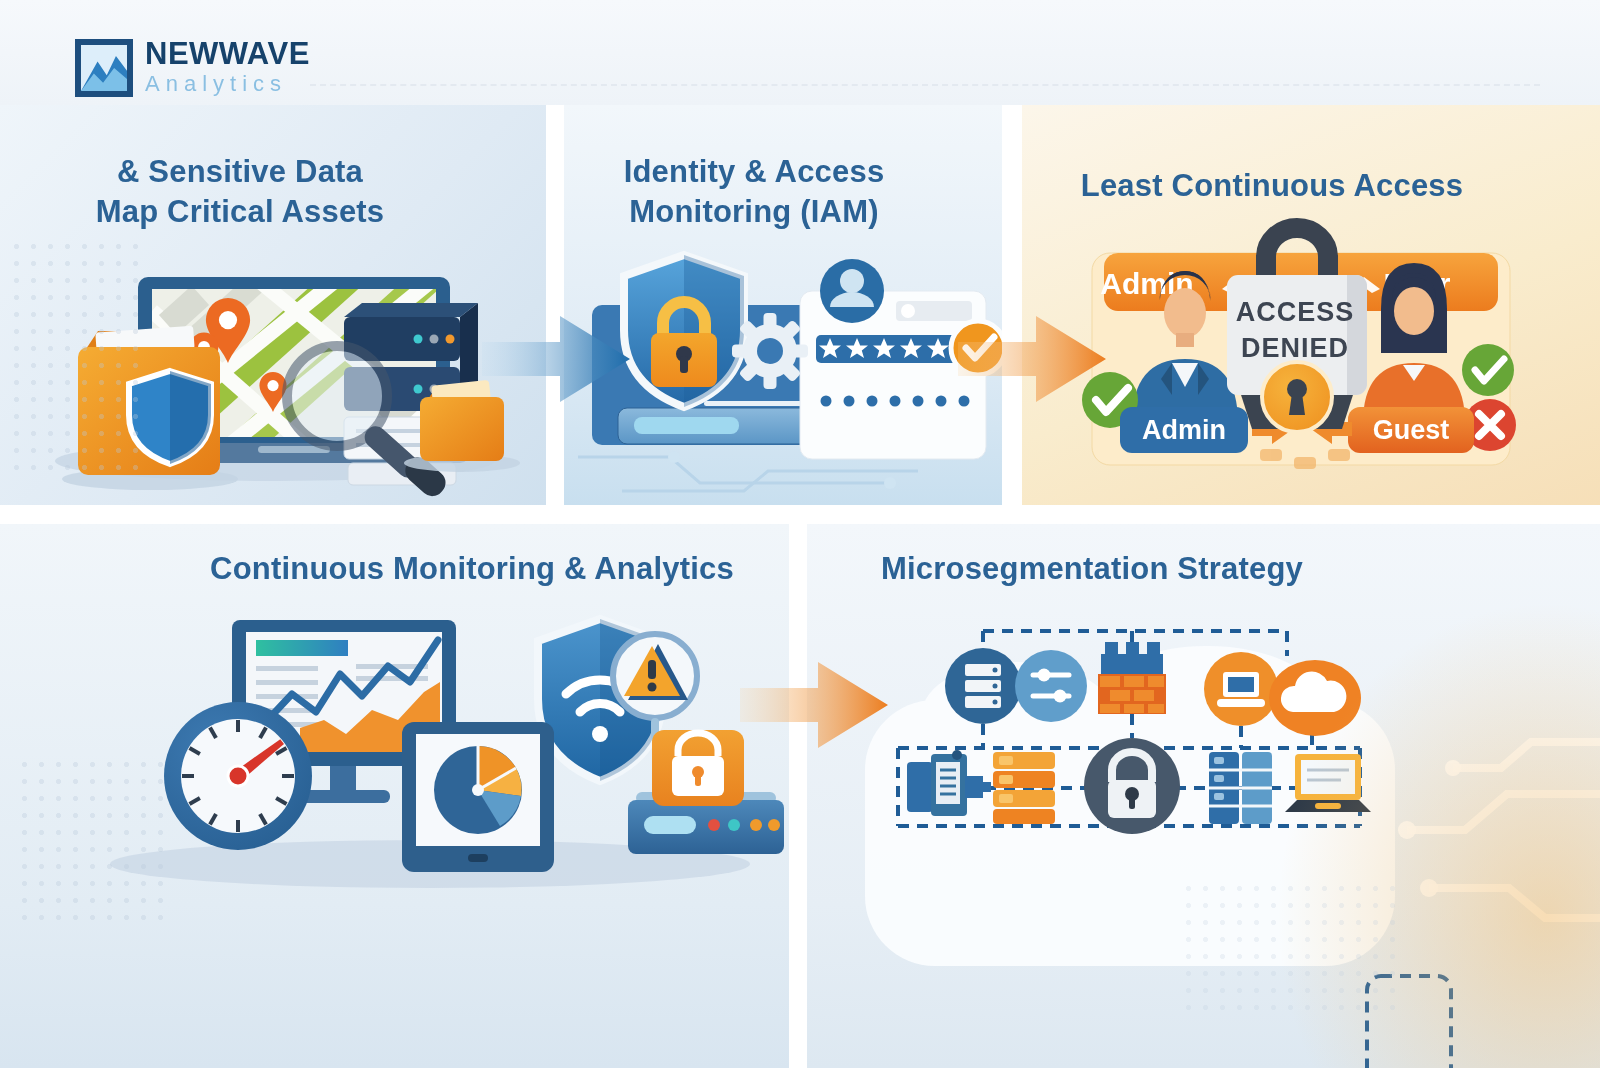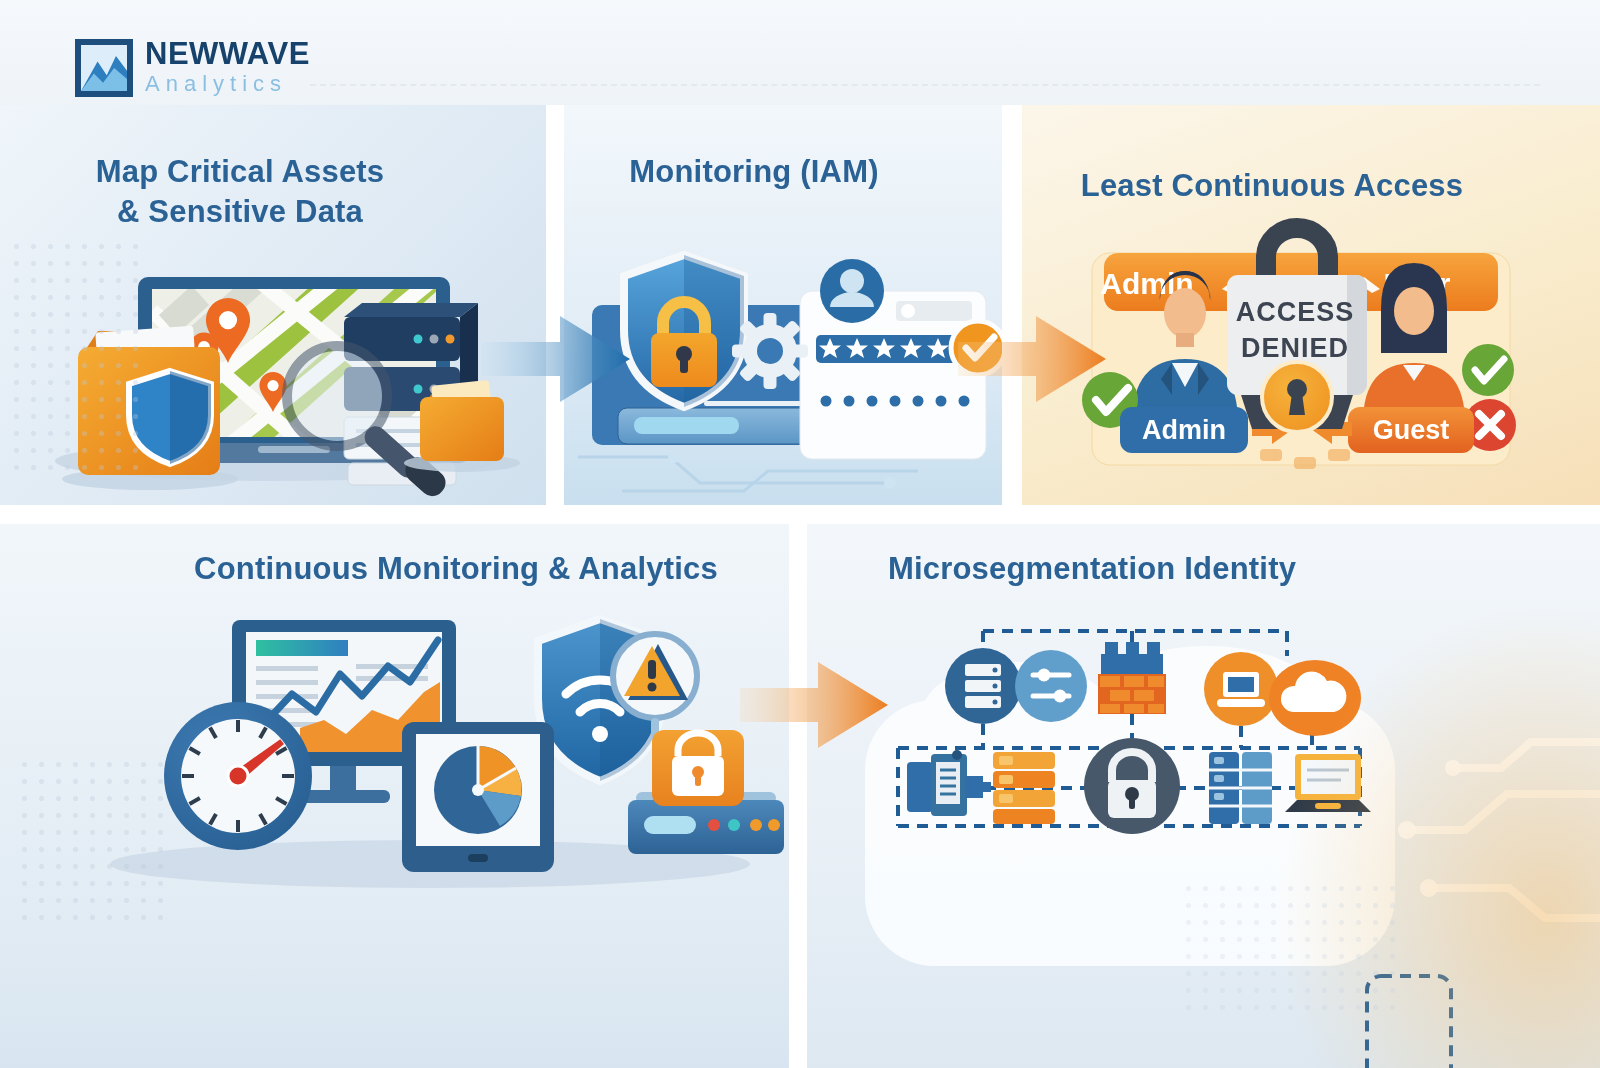--- a/index.html
+++ b/index.html
@@ -72,34 +72,35 @@
       <path d="M0,50 L14,31 L24,41 L36,25 L50,37 V50 Z" fill="#7cc0e8"></path>
     </svg>
   </div>
   <div class="logo-text">
     <div class="logo-name">NEWWAVE</div>
     <div class="logo-sub">Analytics</div>
   </div>
 </div>
 
 <div class="title" style="left:0;top:152px;width:480px;">
+  <div>&amp; Sensitive Data</div>
   <div>Map Critical Assets</div>
-  <div>&amp; Sensitive Data</div>
 </div>
 <div class="title" style="left:564px;top:152px;width:380px;">
+  <div>Identity &amp; Access</div>
   <div>Monitoring (IAM)</div>
 </div>
 <div class="title" style="left:1022px;top:166px;width:500px;">
   <div>Least Continuous Access</div>
 </div>
-<div class="title" style="left:76px;top:549px;width:760px;">
+<div class="title" style="left:92px;top:549px;width:760px;">
   <div>Continuous Monitoring &amp; Analytics</div>
 </div>
 <div class="title" style="left:807px;top:549px;width:570px;">
-  <div>Microsegmentation Identity</div>
+  <div>Microsegmentation Strategy</div>
 </div>
 
 <div class="panel" id="p1">
 <svg width="546" height="400" viewBox="0 0 546 400">
   <defs>
     <linearGradient id="foldG" x1="0" y1="0" x2="1" y2="1">
       <stop offset="0" stop-color="#f5ac33"></stop>
           <stop offset="1" stop-color="#e57d16"></stop>
     </linearGradient>
     <clipPath id="mapc">

